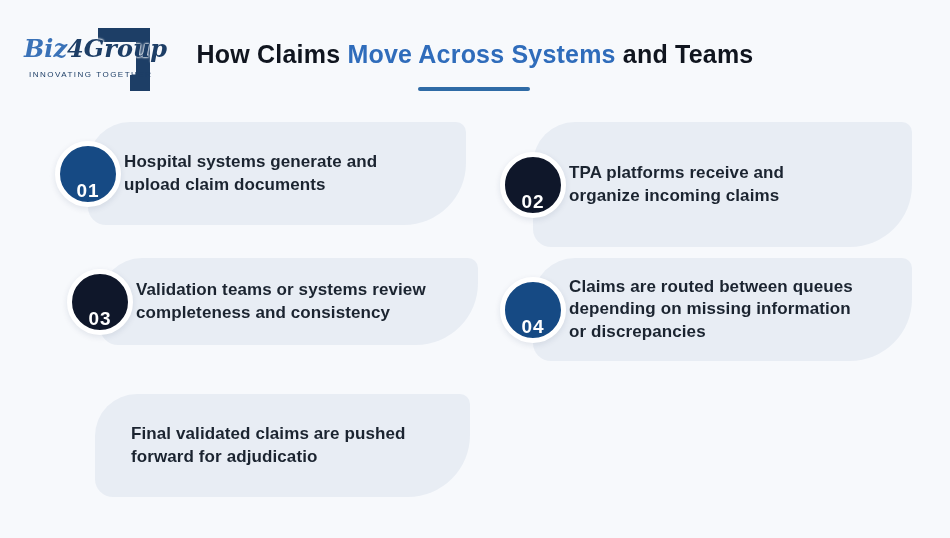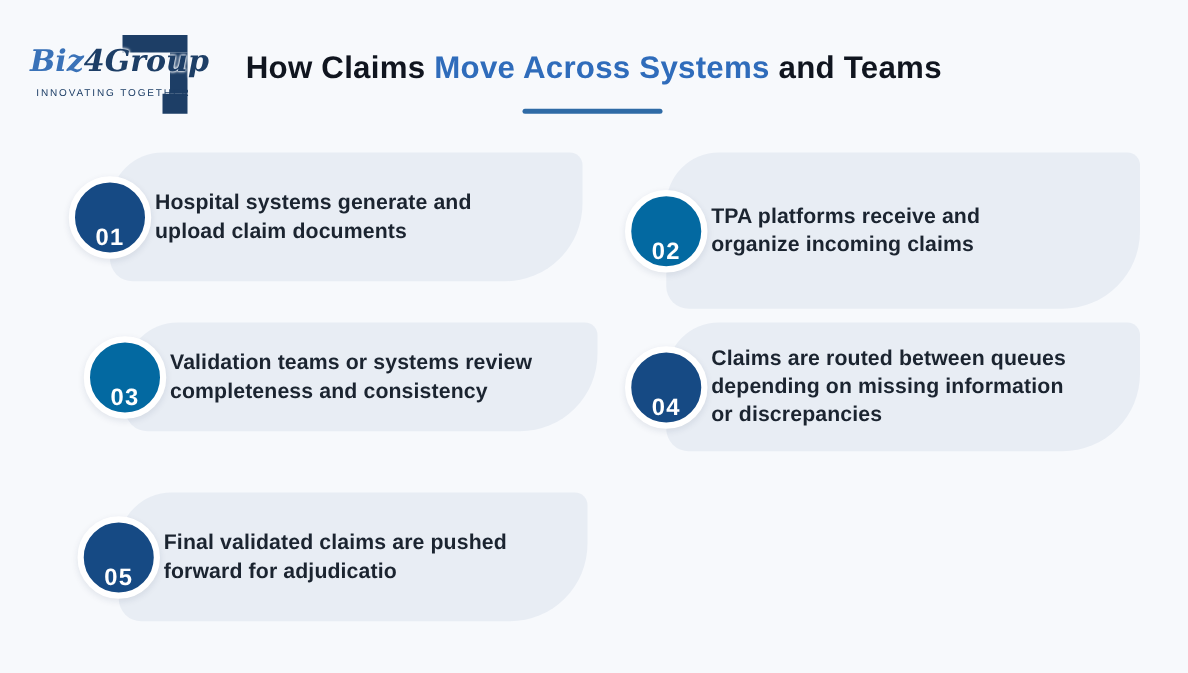--- a/index.html
+++ b/index.html
@@ -59,21 +59,21 @@
     line-height:22.5px;white-space:pre-line;letter-spacing:0.1px;
   }
   .badge{
     position:absolute;left:-33px;top:50%;transform:translateY(-50%);
     width:56px;height:56px;border-radius:50%;border:5px solid #ffffff;
     display:flex;align-items:flex-end;justify-content:center;
     color:#ffffff;font-size:19px;font-weight:600;letter-spacing:1px;
     box-shadow:0 2px 6px rgba(20,40,80,0.10);
   }
   .step.dark  .badge{background:#164a84;}
-  .step.light .badge{background:#0369a1;}
+  .step.light .badge{background:#0f172a;}
 </style>
 </head>
 <body>
 
 <div class="logo">
   <div class="logo-mark">
     <div class="lm-top"></div>
     <div class="lm-right"></div>
     <div class="lm-foot"></div>
   </div>
@@ -123,16 +123,13 @@
   <div class="badge">
       <span>04</span>
     </div>
 </div>
 
 <div class="step s5 dark">
   <div class="card">
     <p class="card-text">Final validated claims are pushed
 forward for adjudicatio</p>
   </div>
-  <div class="badge">
-      <span>05</span>
-    </div>
 </div>
 
 </body></html>

